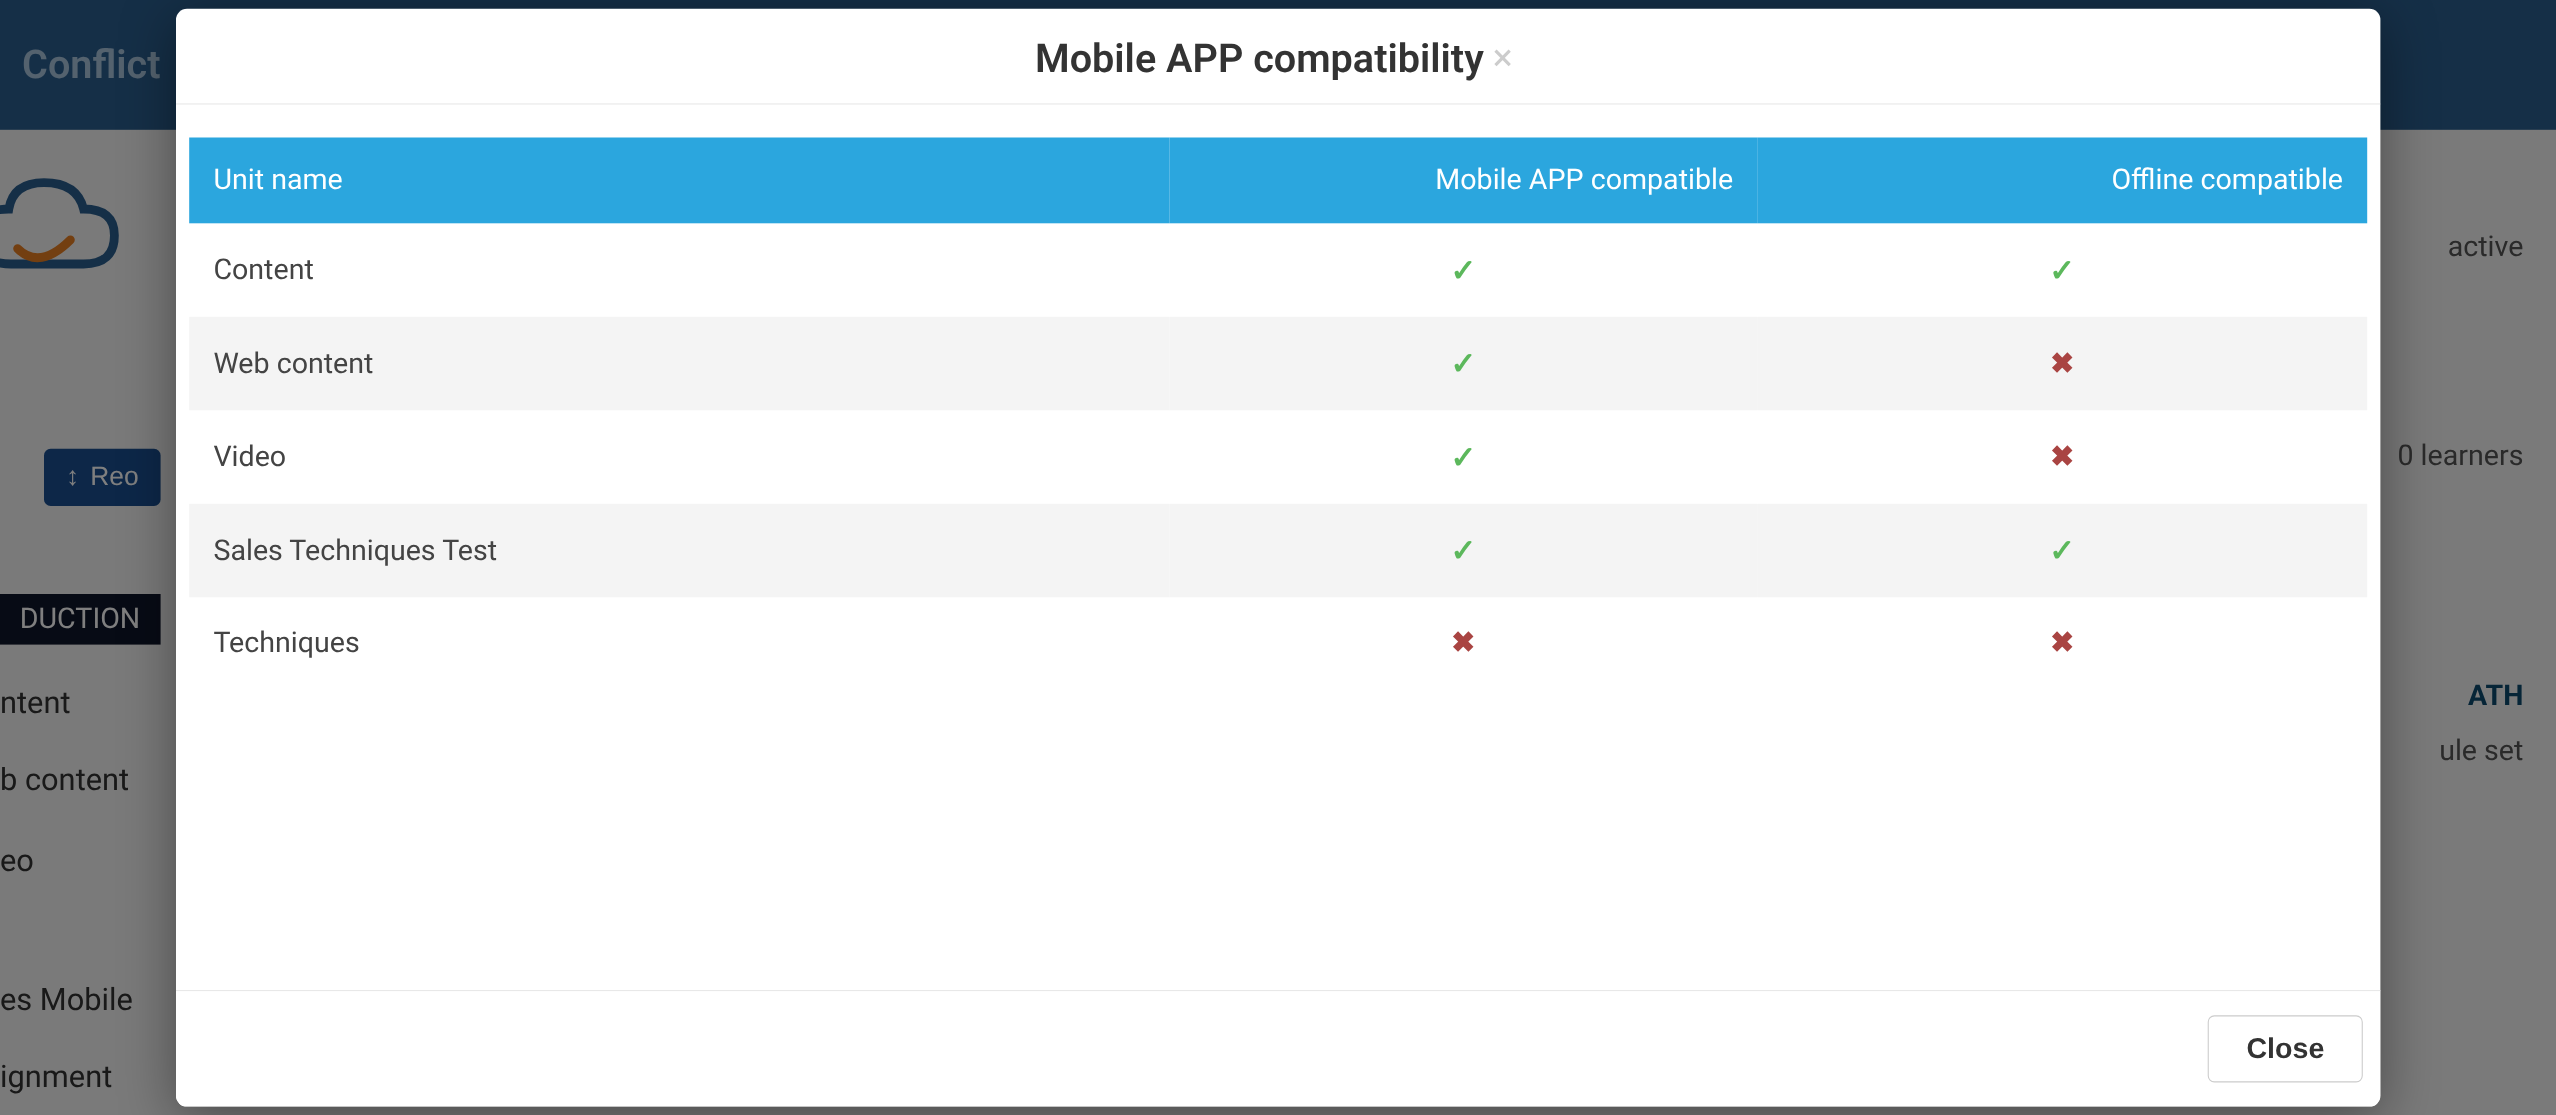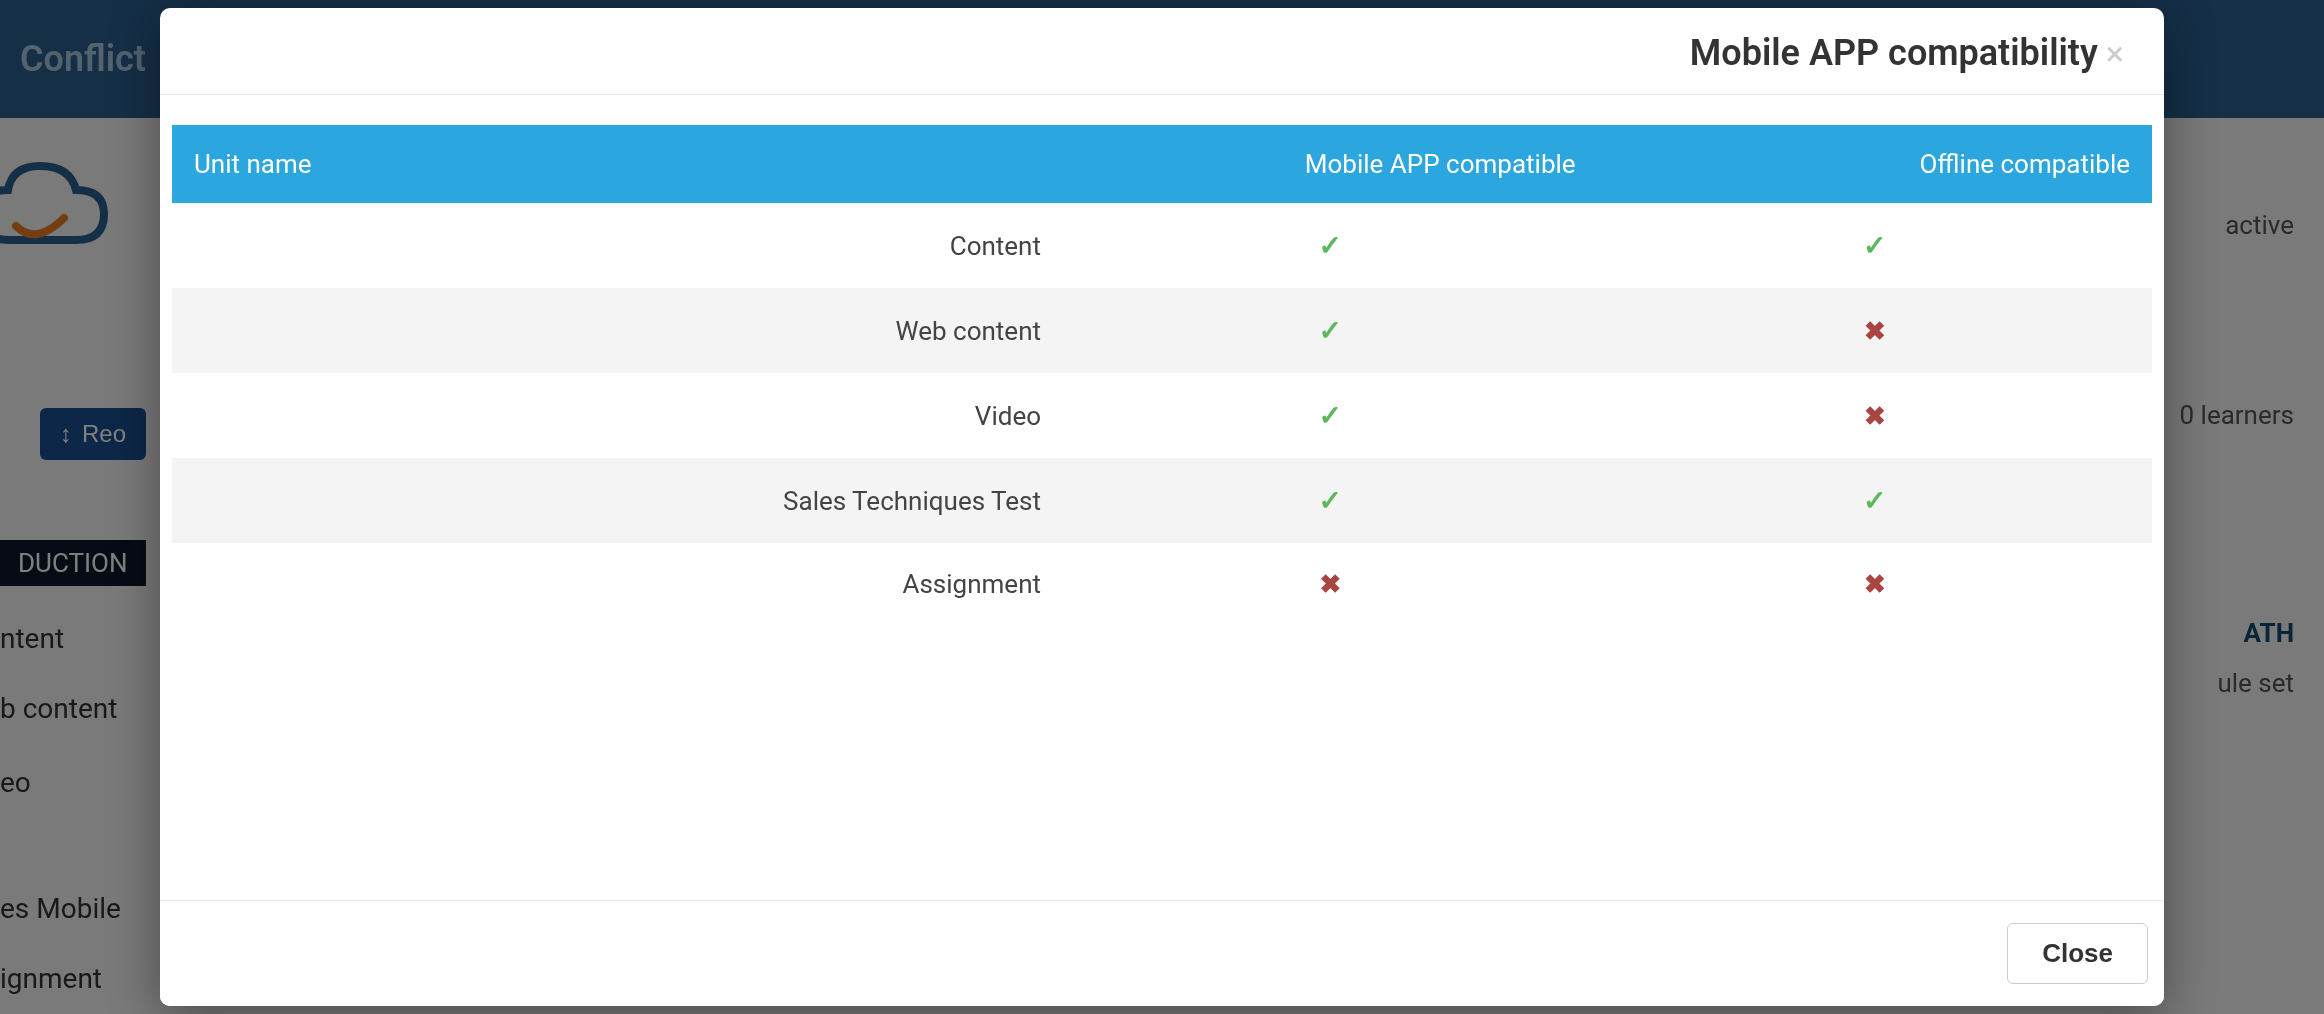--- a/index.html
+++ b/index.html
@@ -98,21 +98,21 @@
       background: #fff;
       border-radius: 10px;
       box-shadow: 0 10px 50px rgba(0,0,0,0.4);
       display: flex;
       flex-direction: column;
       overflow: hidden;
     }
     .modal-header {
       padding: 24px 32px 20px 32px;
       display: flex;
-      justify-content: flex-end;
+      justify-content: center;
       align-items: center;
       border-bottom: 1px solid #e8e8e8;
     }
     .modal-title {
       font-size: 36px;
       font-weight: 600;
       color: #333;
     }
     .modal-close-x {
       font-size: 34px;
@@ -144,21 +144,20 @@
     .compat-table th.col-offline {
       text-align: right;
     }
     .compat-table tbody tr:nth-child(even) {
       background: #f4f4f4;
     }
     .compat-table td {
       padding: 26px 22px;
       font-size: 26px;
       color: #444;
-      text-align: right;
     }
     .compat-table td.cell-icon {
       text-align: center;
     }
     .icon-check {
       color: #5cb85c;
       font-size: 28px;
       font-weight: bold;
     }
     .icon-cross {
@@ -247,21 +246,21 @@
             <td>Video</td>
             <td class="cell-icon"><span class="icon-check">✓</span></td>
             <td class="cell-icon"><span class="icon-cross">✖</span></td>
           </tr>
           <tr>
             <td>Sales Techniques Test</td>
             <td class="cell-icon"><span class="icon-check">✓</span></td>
             <td class="cell-icon"><span class="icon-check">✓</span></td>
           </tr>
           <tr>
-            <td>Assignment</td>
+            <td>Techniques</td>
             <td class="cell-icon"><span class="icon-cross">✖</span></td>
             <td class="cell-icon"><span class="icon-cross">✖</span></td>
           </tr>
         </tbody>
     </table>
   </div>
   <div class="modal-footer">
     <button class="close-btn">Close</button>
   </div>
 </div>

